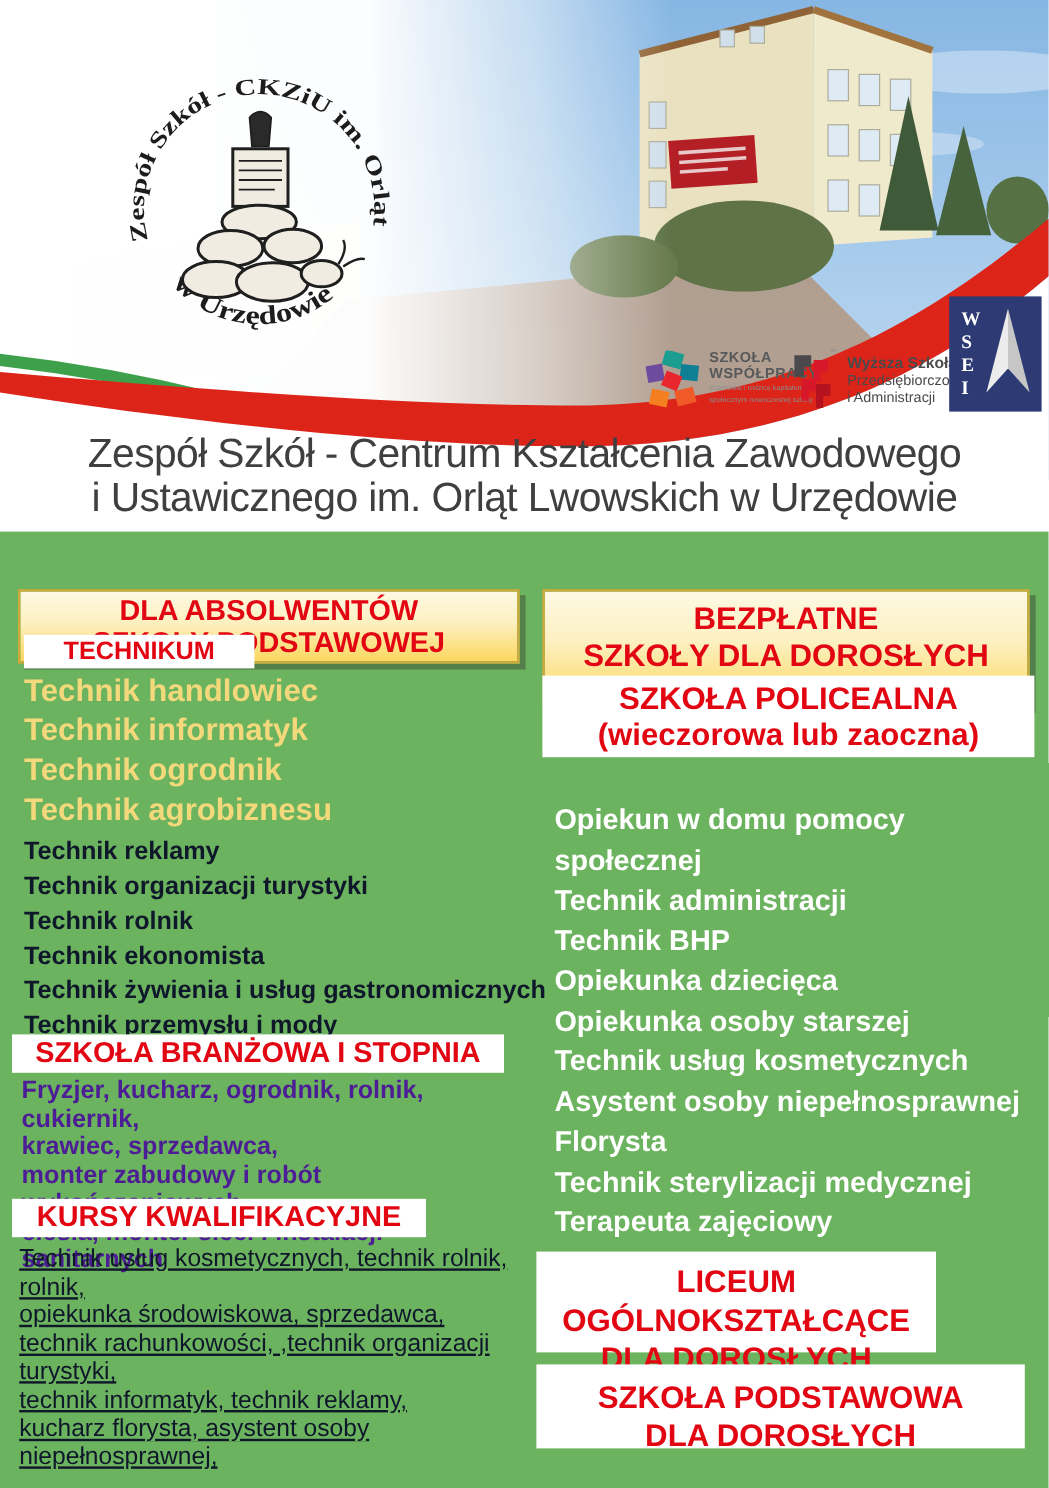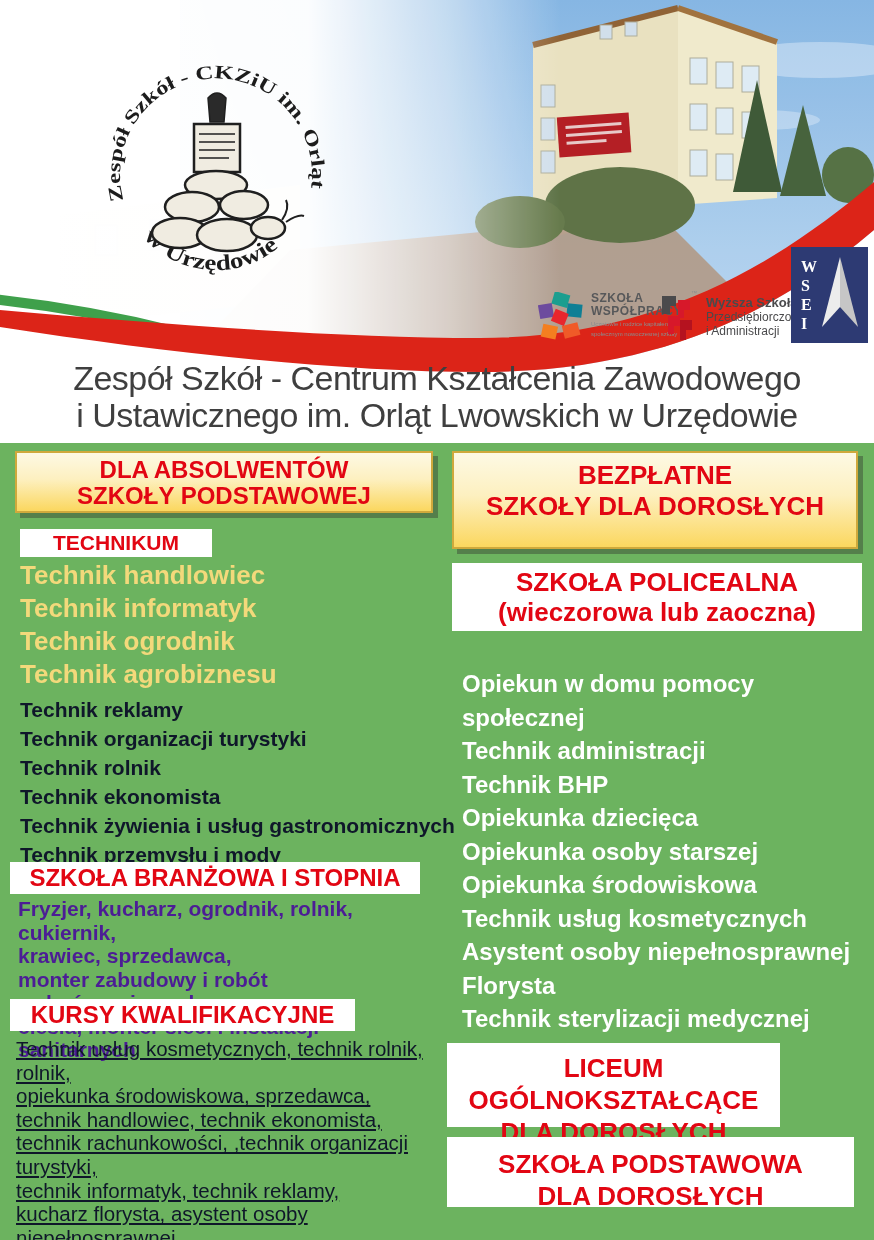--- a/index.html
+++ b/index.html
@@ -31,21 +31,21 @@
     text-align:center; color:#3f3f3f; font-size:34px; line-height:37px; letter-spacing:-0.5px;
   }
   .green {
     position:absolute; left:0; top:443px; width:874px; height:797px;
     background:#6cb35f; z-index:1;
   }
   .gold-box {
     position:absolute; box-sizing:border-box; text-align:center;
     background:linear-gradient(#fdf9e4 0%, #fdf0c0 45%, #fbd75f 100%);
     border:2px solid #cfa93c; box-shadow:5px 5px 0 rgba(55,65,50,.45);
-    color:#e20613; font-weight:bold;
+    color:#e20613; font-weight:bold;margin-top:40px;
   }
   .white-box {
     position:absolute; box-sizing:border-box; text-align:center;
     background:#ffffff; color:#e20613; font-weight:bold;
   }
   .hdr-left { left:15px; top:8px; width:418px; height:62px; font-size:24px; line-height:26px; padding-top:4px; }
   .hdr-right { left:452px; top:8px; width:406px; height:98px; font-size:26px; line-height:31px; padding-top:7px; }
   .box-technikum { left:20px; top:86px; width:192px; height:28px; font-size:21px; line-height:28px; }
   .box-branzowa { left:10px; top:419px; width:410px; height:32px; font-size:24px; line-height:32px; }
   .box-kursy { left:10px; top:556px; width:345px; height:32px; font-size:24px; line-height:32px; }
@@ -241,21 +241,20 @@
       <div>krawiec, sprzedawca,</div>
       <div>monter zabudowy i robót wykończeniowych,</div>
       <div>cieśla, monter sieci i instalacji sanitarnych</div>
     </div>
 
     <div class="white-box box-kursy">KURSY KWALIFIKACYJNE</div>
 
     <div class="kursy-text">
       <div>Technik usług kosmetycznych, technik rolnik, rolnik,</div>
       <div>opiekunka środowiskowa, sprzedawca,</div>
-      <div>technik handlowiec, technik ekonomista,</div>
       <div>technik rachunkowości, ,technik organizacji turystyki,</div>
       <div>technik informatyk, technik reklamy,</div>
       <div>kucharz florysta, asystent osoby niepełnosprawnej,</div>
 
     </div>
 
     <div class="gold-box hdr-right">
       <div>BEZPŁATNE</div>
       <div>SZKOŁY DLA DOROSŁYCH</div>
     </div>
@@ -264,21 +263,20 @@
       <div>SZKOŁA POLICEALNA</div>
       <div>(wieczorowa lub zaoczna)</div>
     </div>
 
     <ul class="plain policealna-list">
       <li>Opiekun w domu pomocy społecznej</li>
       <li>Technik administracji</li>
       <li>Technik BHP</li>
       <li>Opiekunka dziecięca</li>
       <li>Opiekunka osoby  starszej</li>
-      <li>Opiekunka środowiskowa</li>
       <li>Technik usług kosmetycznych</li>
       <li>Asystent osoby niepełnosprawnej</li>
       <li>Florysta</li>
       <li>Technik sterylizacji medycznej</li>
       <li>Terapeuta zajęciowy</li>
     </ul>
 
     <div class="white-box box-liceum">
       <div>LICEUM OGÓLNOKSZTAŁCĄCE</div>
       <div>DLA DOROSŁYCH</div>

